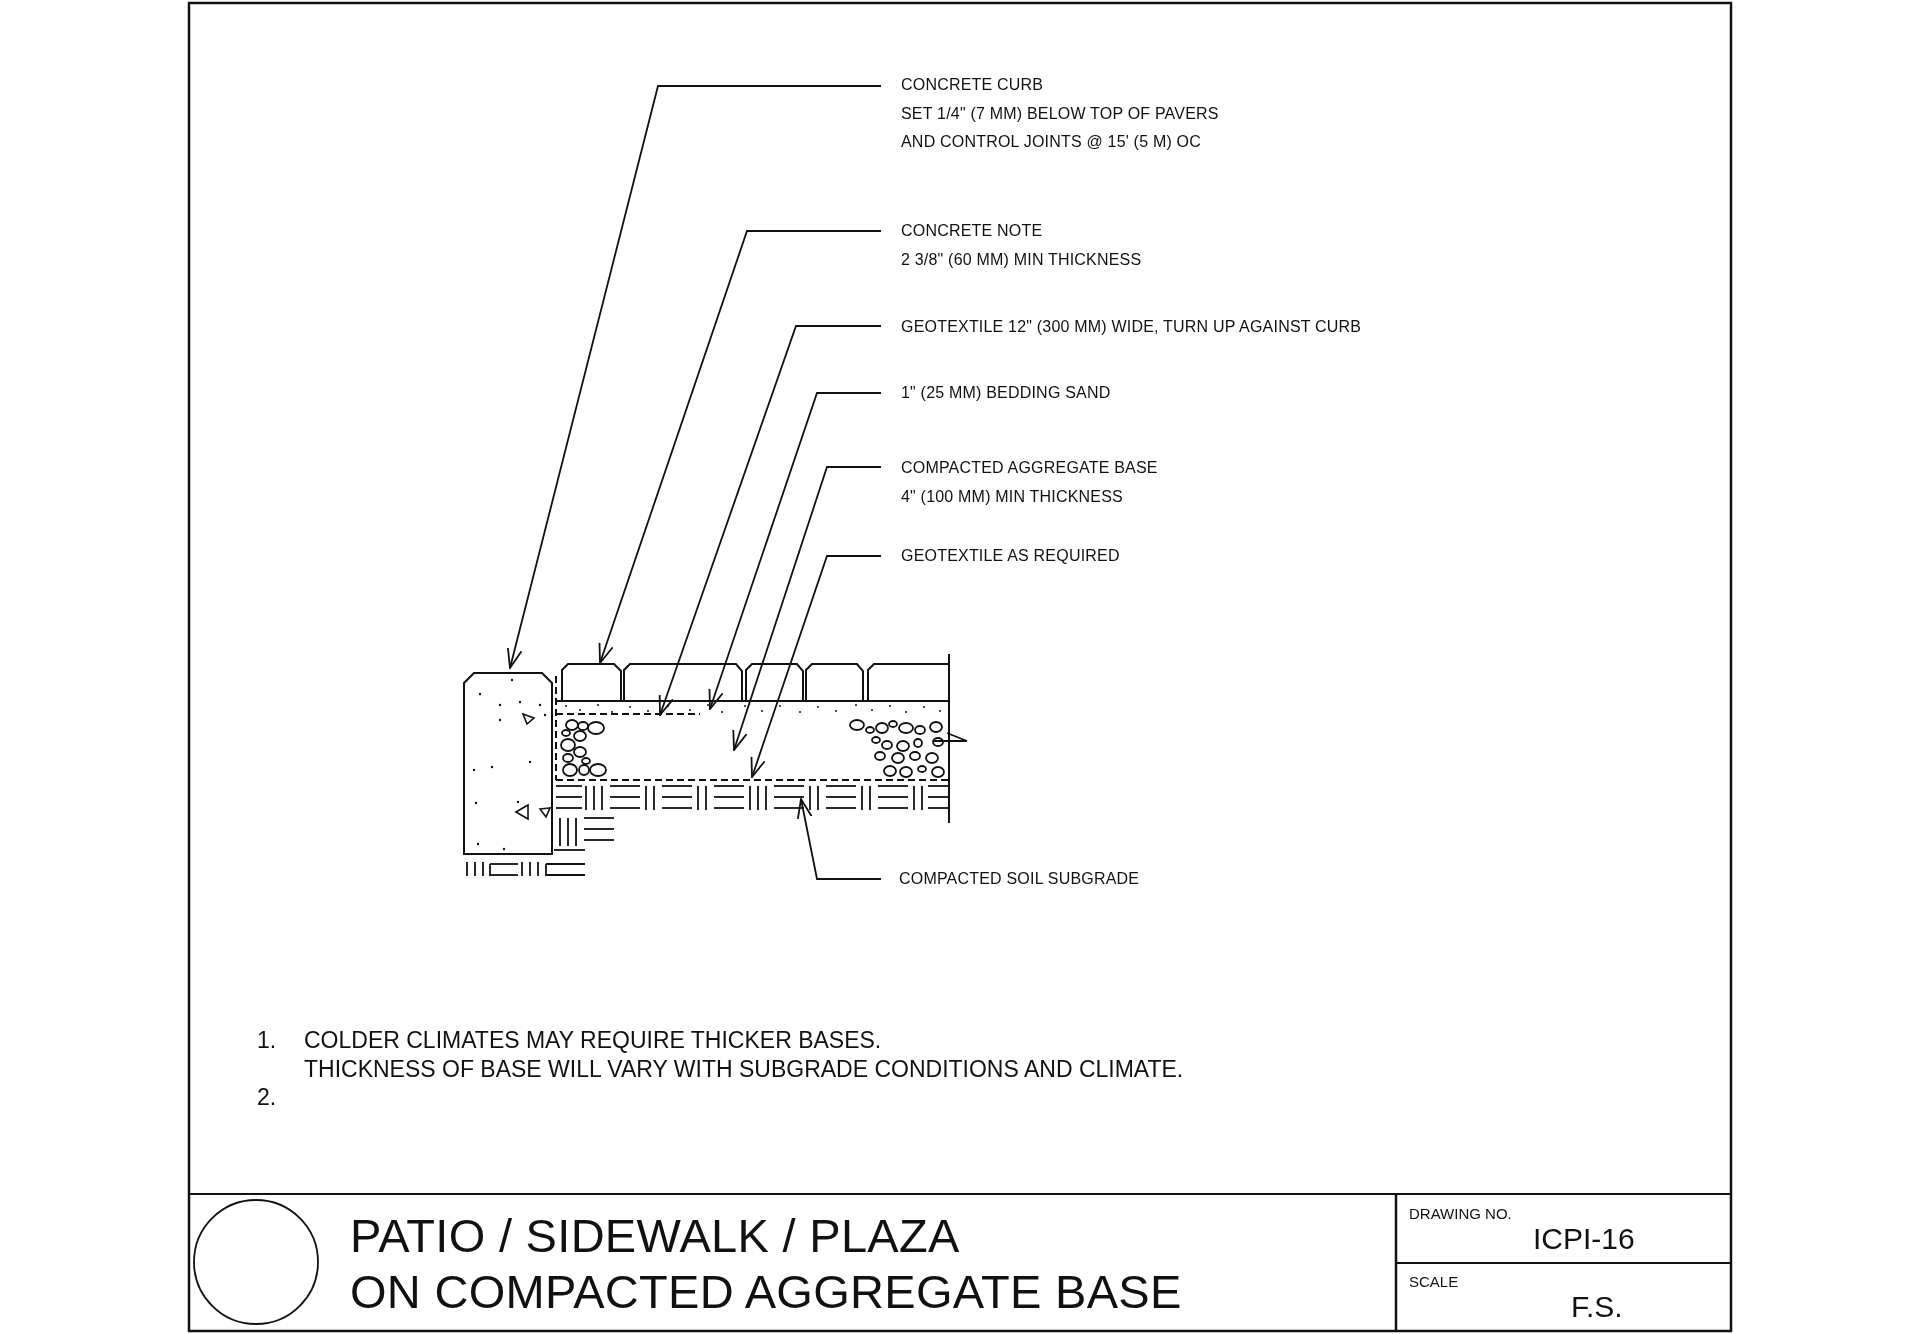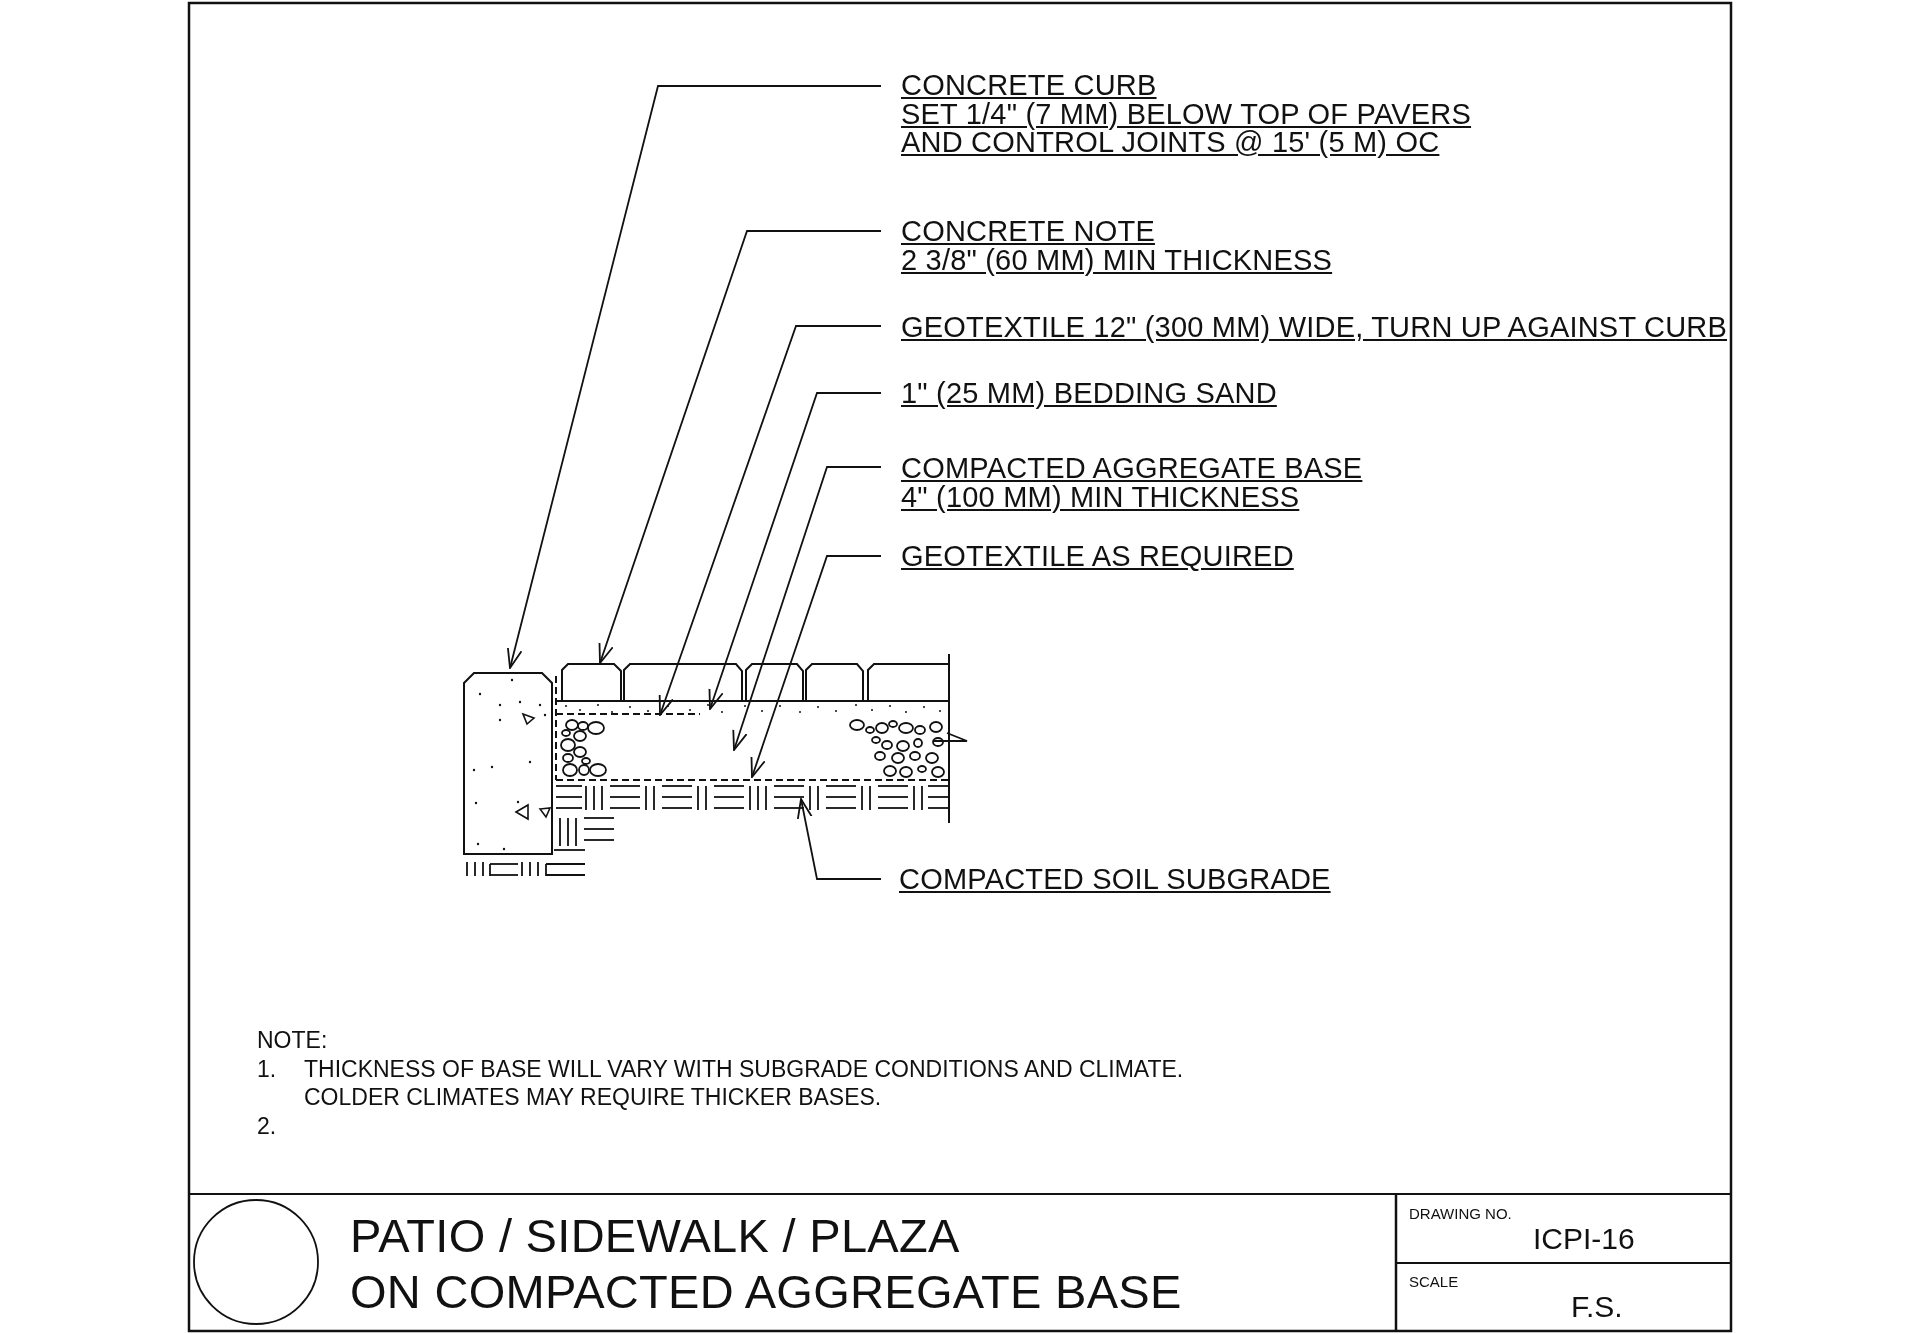--- a/index.html
+++ b/index.html
@@ -1,20 +1,20 @@
 <!DOCTYPE html>
 <html><head>
 <meta charset="utf-8">
 <style>
   html, body { margin: 0; padding: 0; background: #ffffff; }
   body { width: 1920px; height: 1334px; position: relative; overflow: hidden;
          font-family: "Liberation Sans", sans-serif; color: #111111; }
   #art { position: absolute; left: 0; top: 0; }
-  .lbl { position: absolute; left: 901px; font-size: 29px; line-height: 28.5px;
-         white-space: nowrap; letter-spacing: 0.2px; color: #111; text-decoration: underline; }
+  .lbl { position: absolute; left: 901px; font-size: 16px; line-height: 28.5px;
+         white-space: nowrap; letter-spacing: 0.2px; color: #111; }
   .lbl .ln { display: block; }
   .notes { position: absolute; left: 257px; top: 1026px; font-size: 23px; line-height: 28.5px; white-space: nowrap; }
   .notes .row { display: flex; }
   .notes .num { width: 47px; }
   .title { position: absolute; left: 350px; font-size: 47px; line-height: 47px; white-space: nowrap; letter-spacing: 0.3px; }
   .tb-small { position: absolute; font-size: 15px; white-space: nowrap; }
   .tb-big { position: absolute; font-size: 30px; white-space: nowrap; }
 </style>
 </head>
 <body>
@@ -275,26 +275,25 @@
   <span class="ln">4" (100 MM) MIN THICKNESS</span>
 </div>
 <div class="lbl" style="top:542px">
   <span class="ln">GEOTEXTILE AS REQUIRED</span>
 </div>
 <div class="lbl" style="top:865px; left:899px">
   <span class="ln">COMPACTED SOIL SUBGRADE</span>
 </div>
 
 <div class="notes">
-  <div>NOTE:</div>
   <div class="row">
     <span class="num">1.</span>
     <span>
+      <span class="ln" style="display:block">COLDER CLIMATES MAY REQUIRE THICKER BASES.</span>
       <span class="ln" style="display:block">THICKNESS OF BASE WILL VARY WITH SUBGRADE CONDITIONS AND CLIMATE.</span>
-      <span class="ln" style="display:block">COLDER CLIMATES MAY REQUIRE THICKER BASES.</span>
     </span>
   </div>
   <div class="row">
     <span class="num">2.</span>
     <span>
     </span>
   </div>
 </div>
 
 <div class="title" style="top:1212px">PATIO / SIDEWALK / PLAZA</div>

